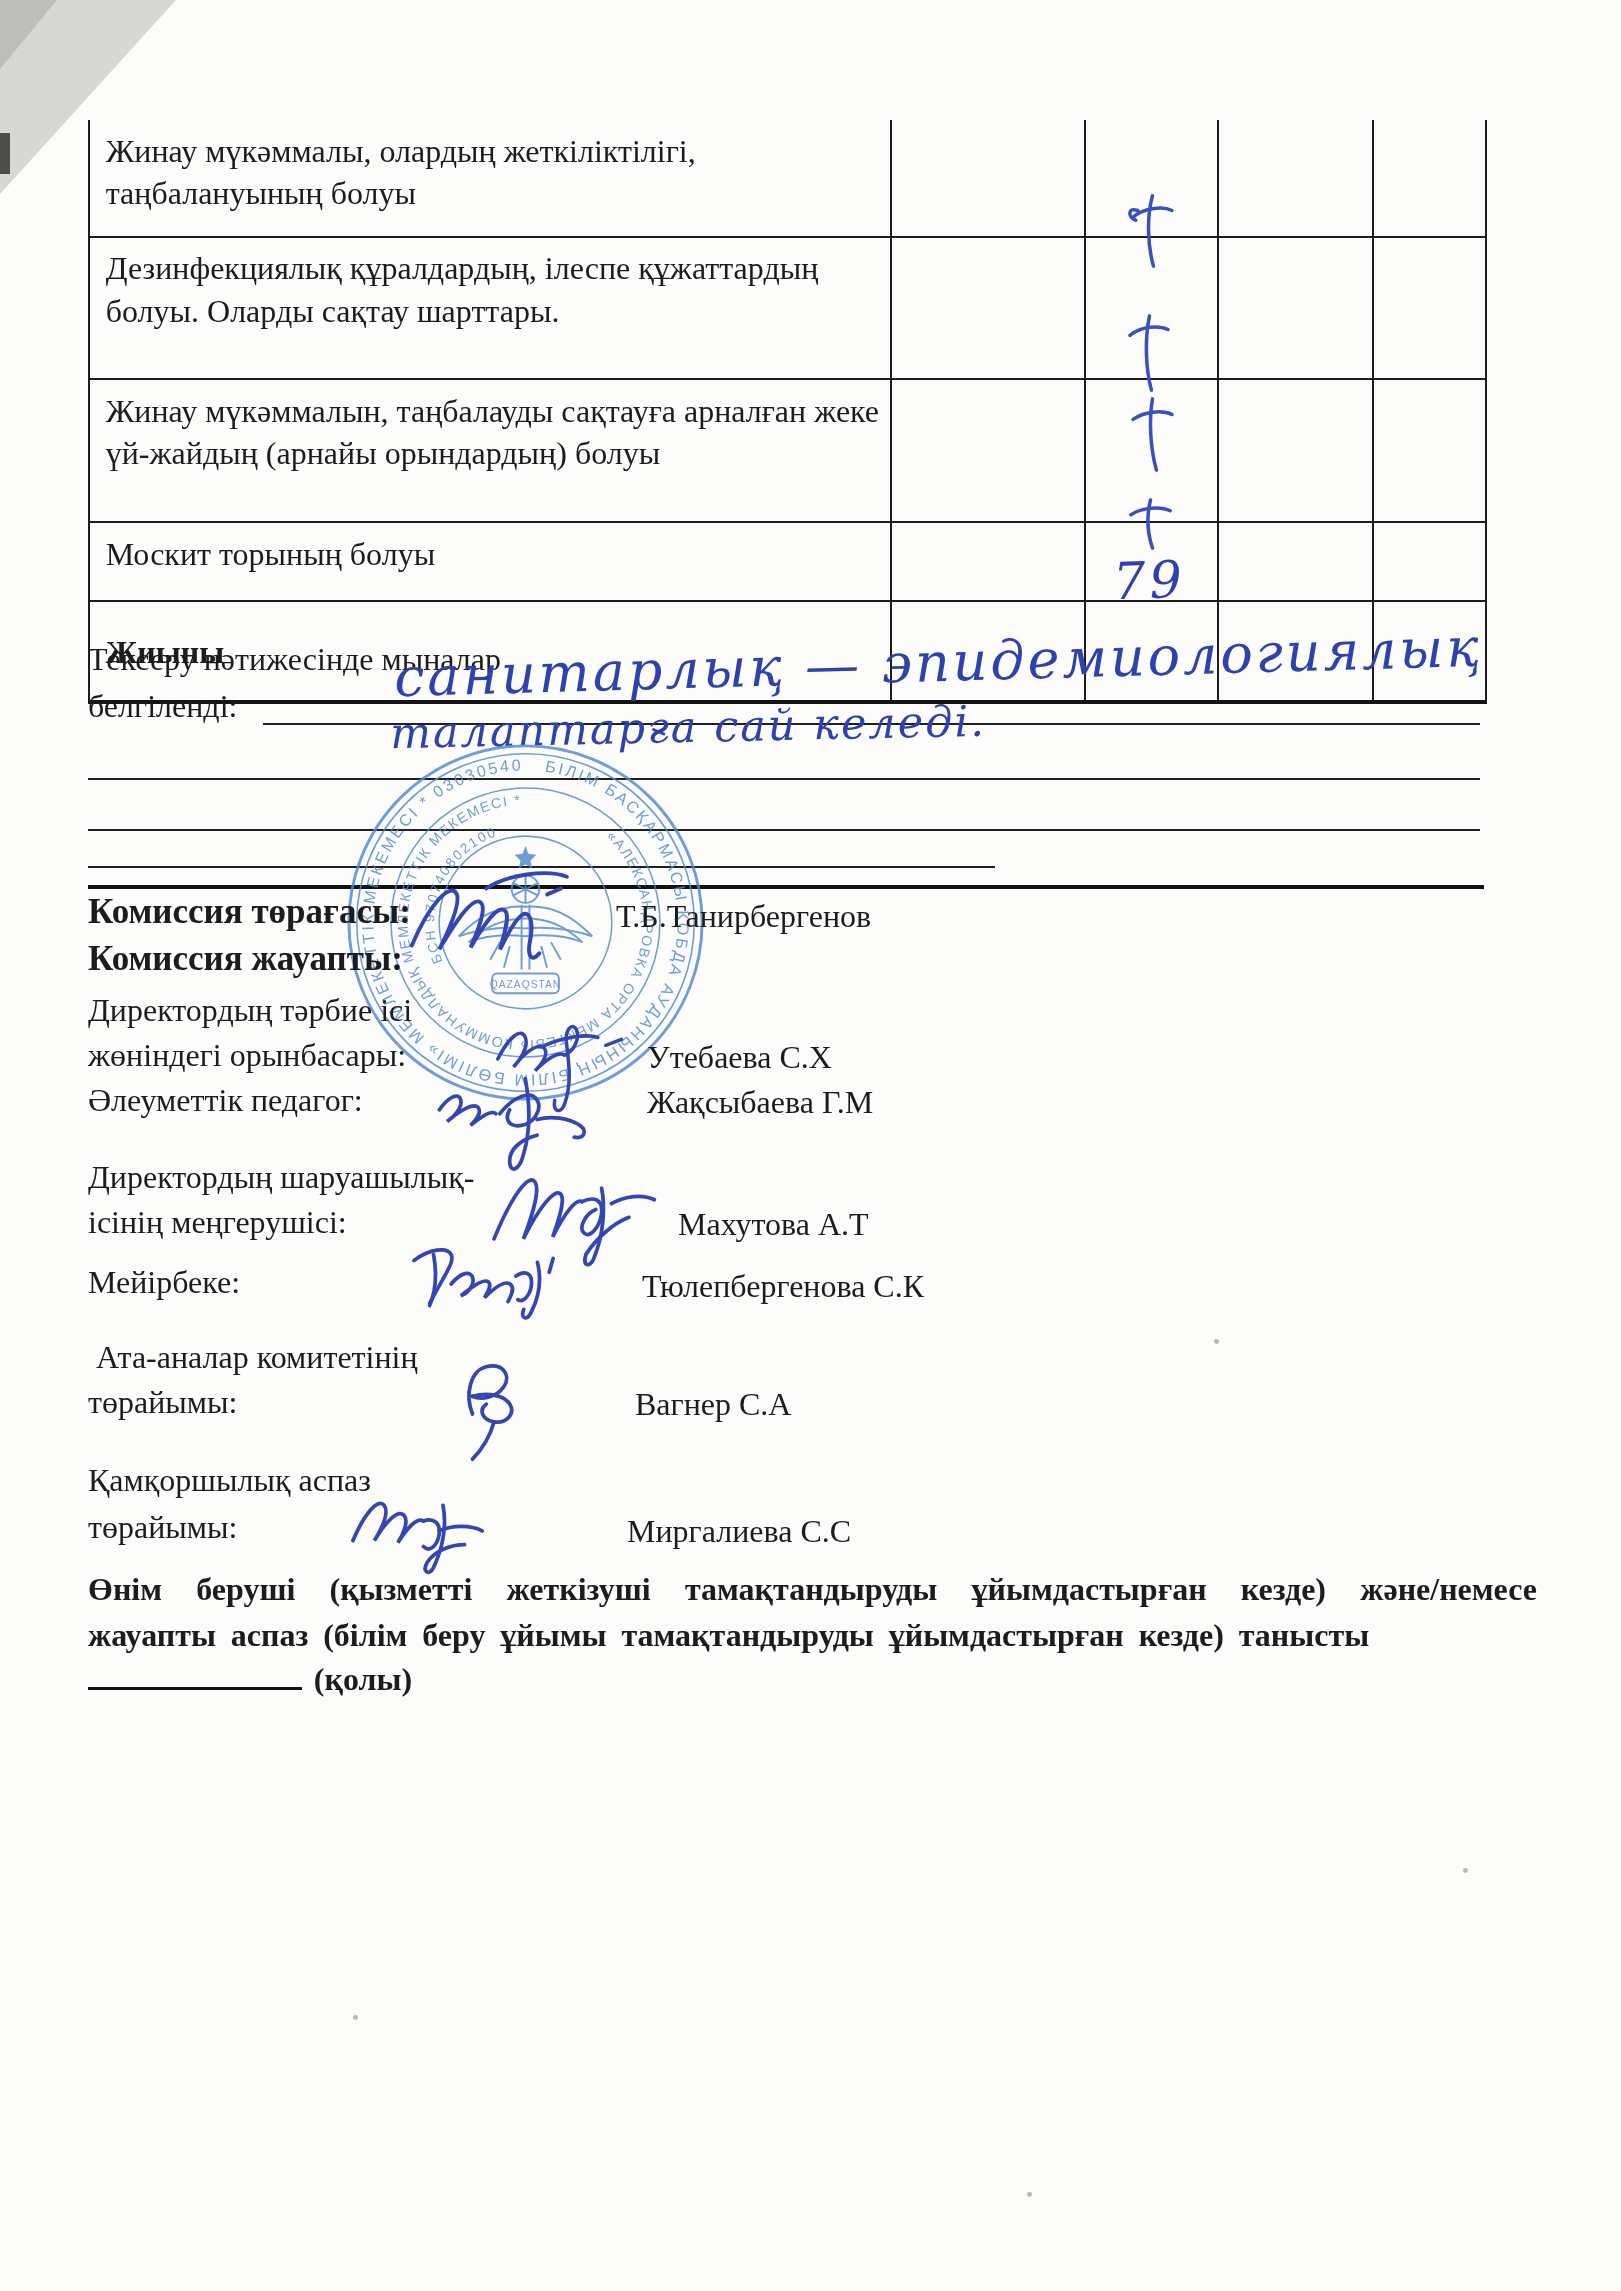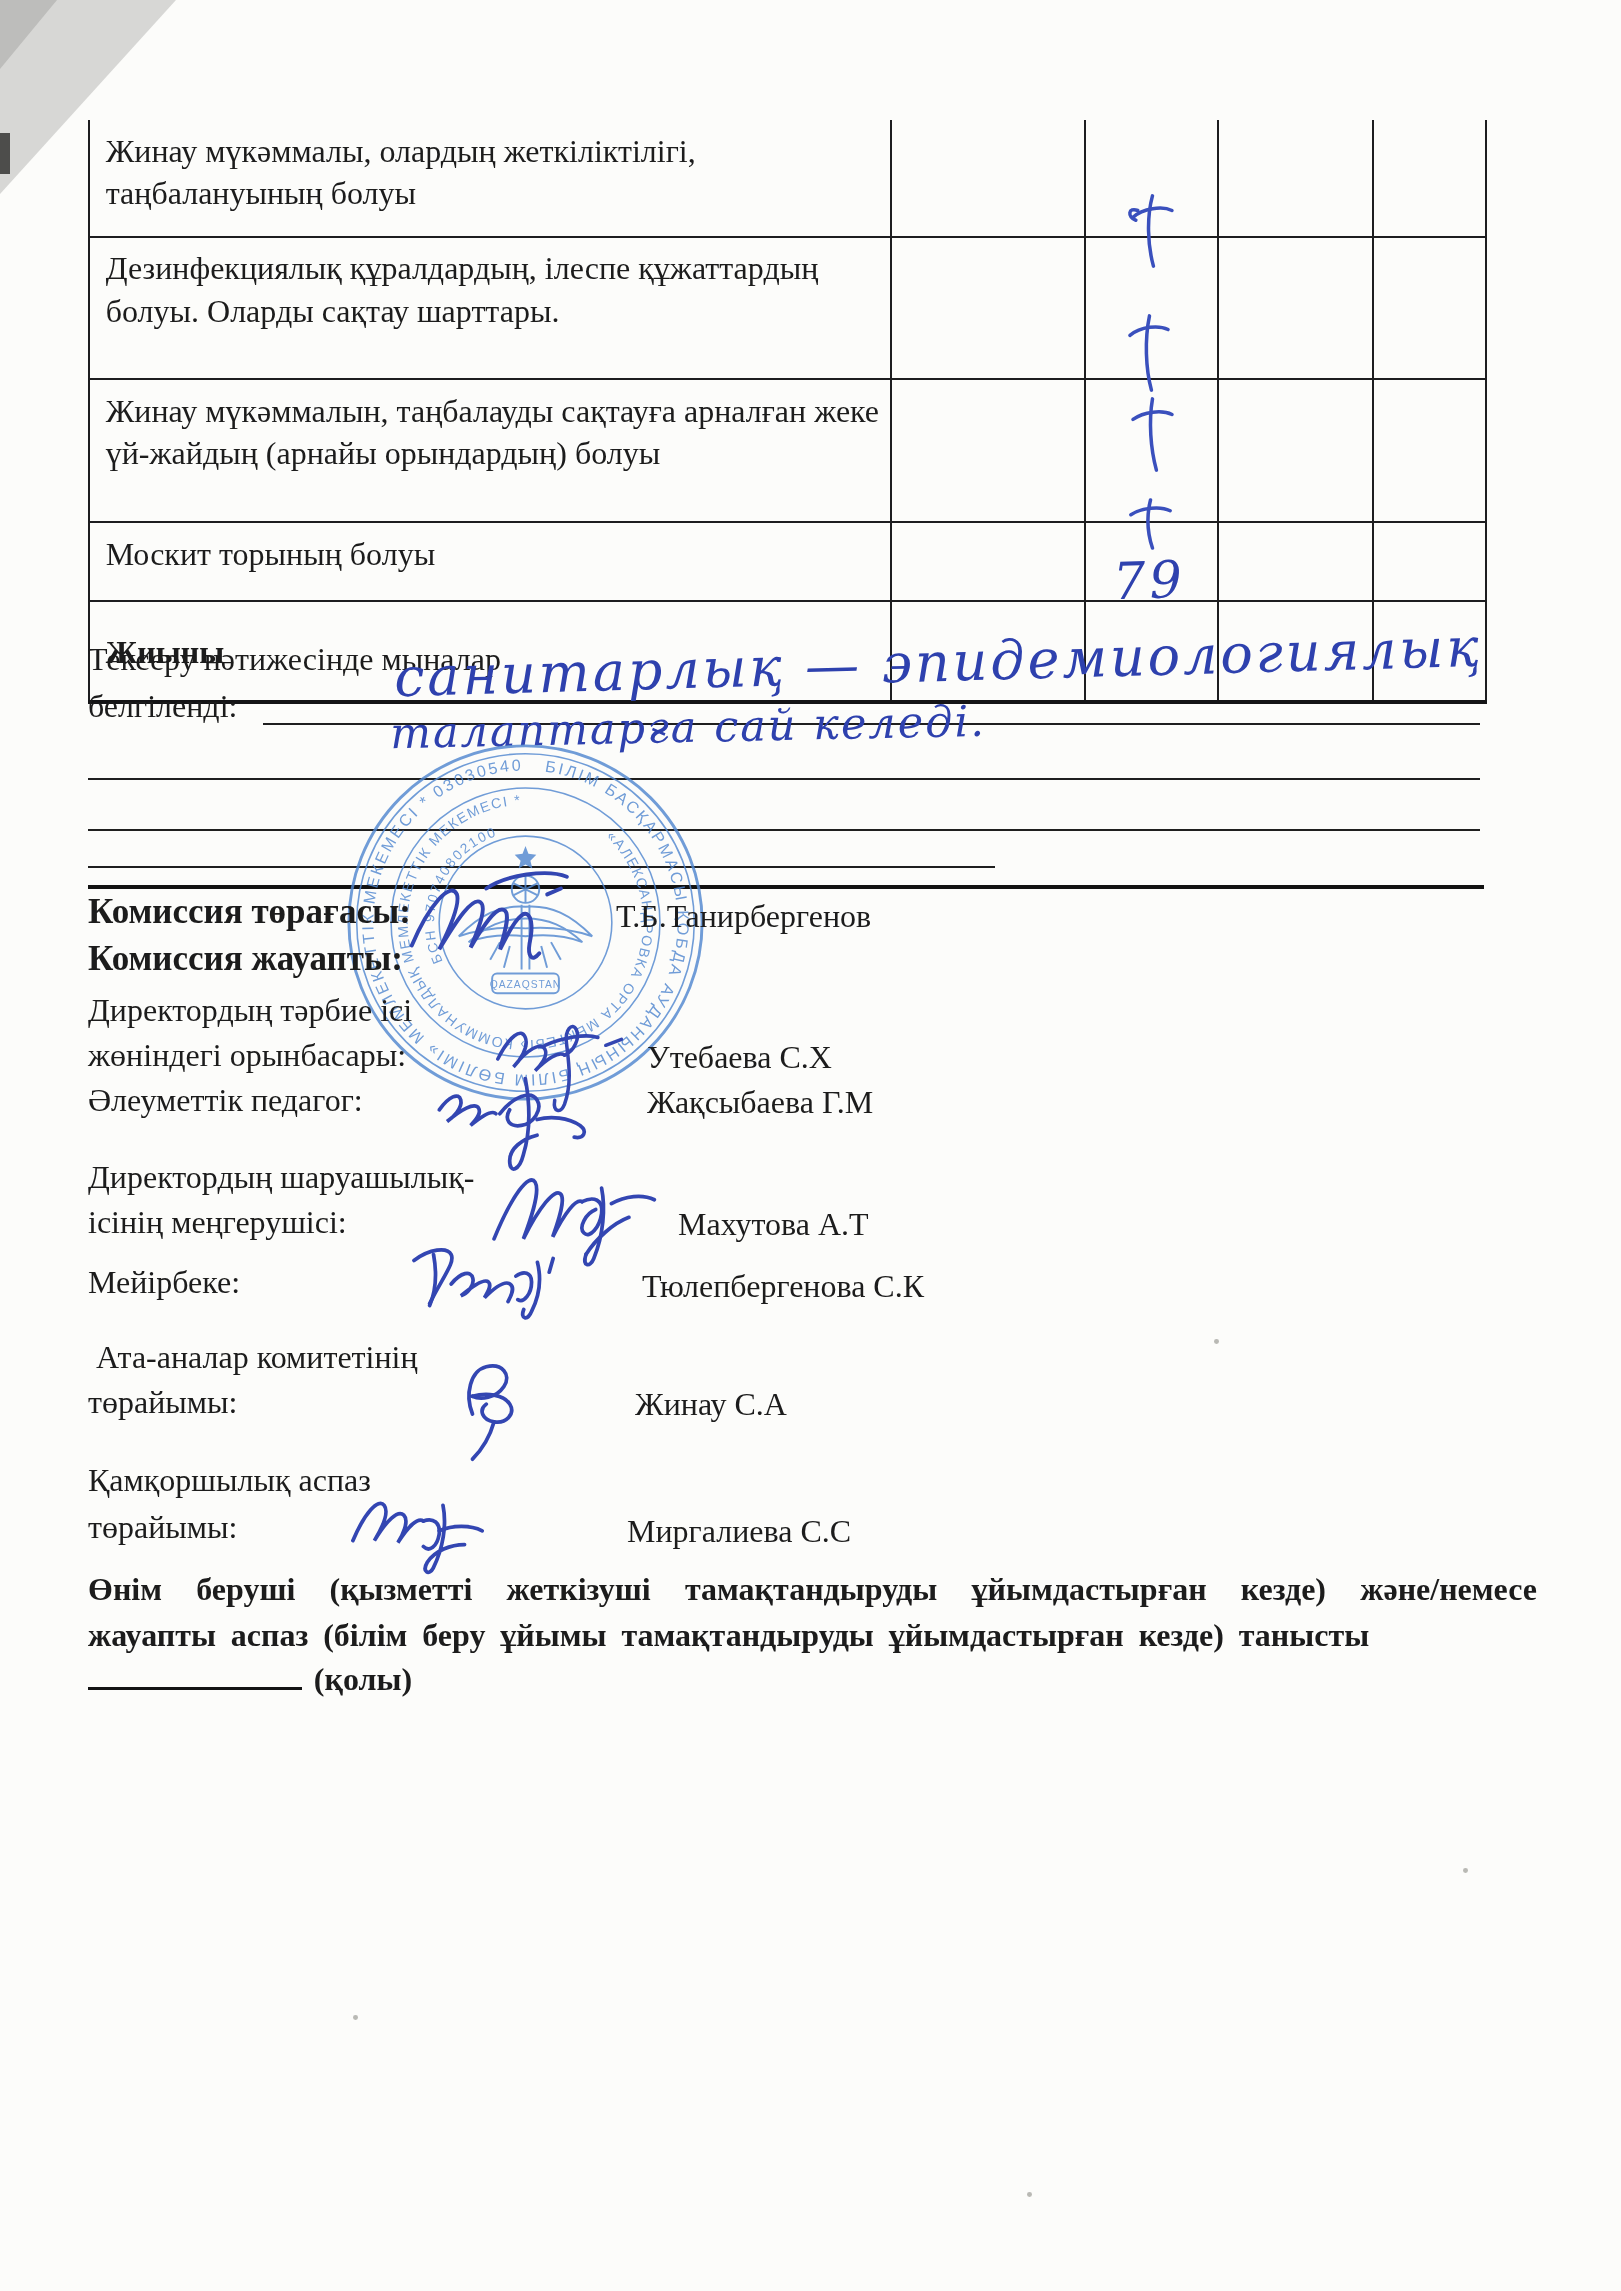--- a/index.html
+++ b/index.html
@@ -268,21 +268,21 @@
       <path d="M52,52 C62,40 72,38 74,46 C76,54 68,62 62,64 C74,54 86,46 90,50 C94,54 88,62 86,66 C96,56 106,48 112,52 C118,56 112,66 110,70"></path>
       <path d="M118,44 C126,38 134,40 134,50 C134,62 126,72 120,68"></path>
       <path d="M140,30 C144,46 142,64 134,80 C130,90 122,88 126,78"></path>
       <path d="M152,40 l4,-14"></path>
         </g>
       </svg>
   </div>
 
   <div class="lbl" style="left:96px;top:1339px">Ата-аналар комитетінің</div>
   <div class="lbl" style="left:88px;top:1384px">төрайымы:</div>
-  <div class="name" style="left:635px;top:1386px">Жинау С.А</div>
+  <div class="name" style="left:635px;top:1386px">Вагнер С.А</div>
   <div class="sig" style="left:443px;top:1355px">
     <svg width="113" height="113" viewBox="0 0 115 115">
         <g fill="none" stroke="#3346b2" stroke-width="3.8" stroke-linecap="round">
       <path d="M30,60 C22,40 28,16 44,12 C60,8 70,20 62,32 C54,44 38,46 30,42"></path>
       <path d="M30,42 C44,38 62,40 68,50 C74,60 64,70 52,68 C40,66 36,56 44,50"></path>
       <path d="M52,68 C48,82 40,96 30,106"></path>
         </g>
       </svg>
   </div>
 

